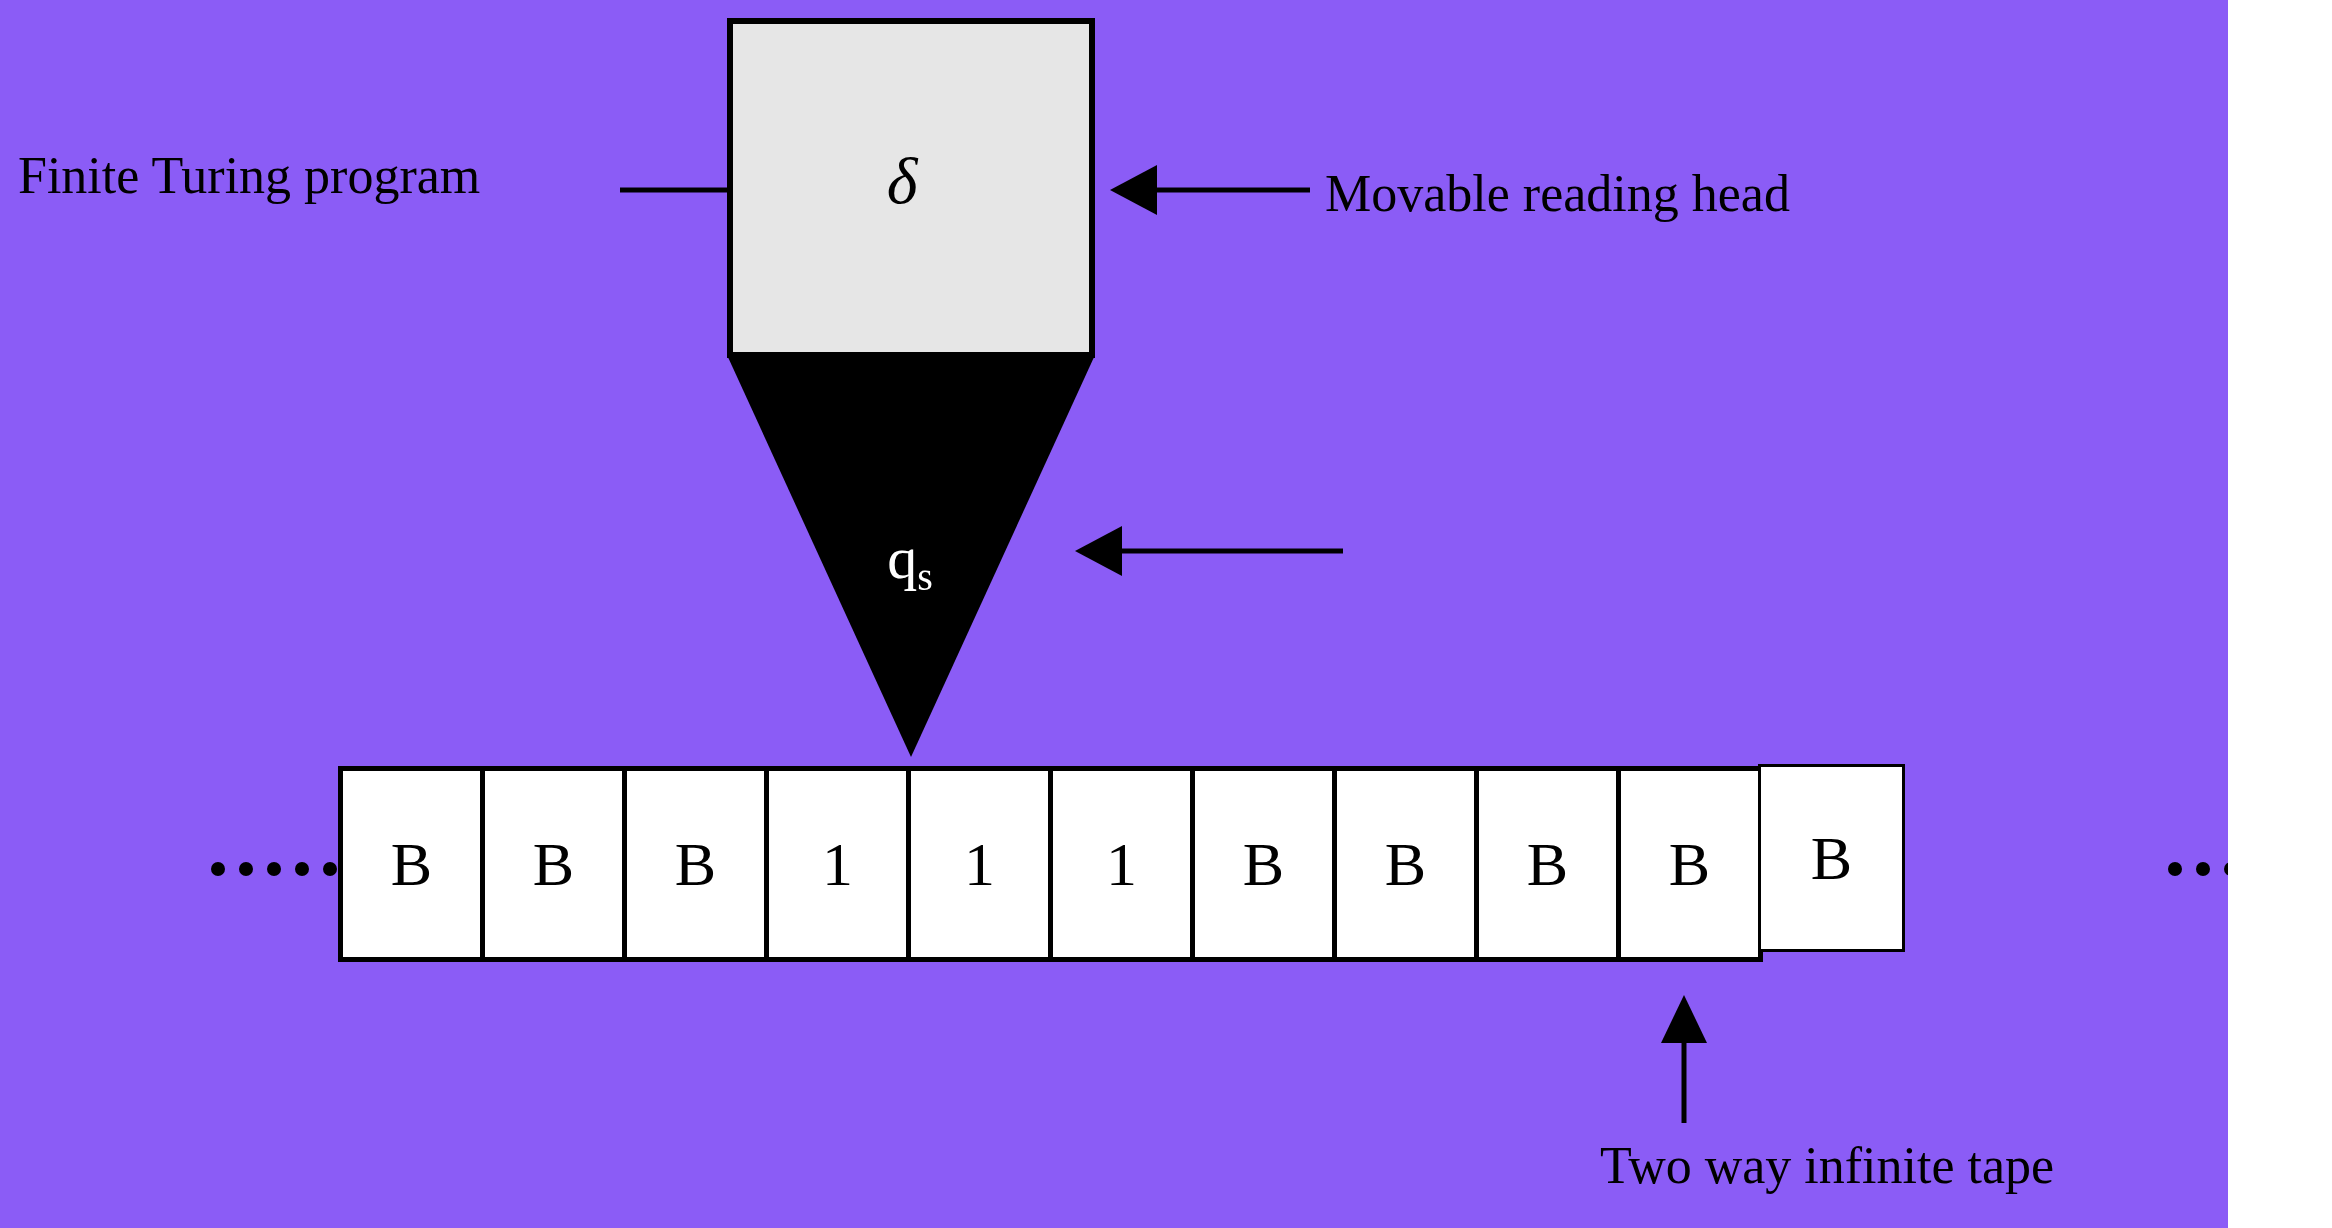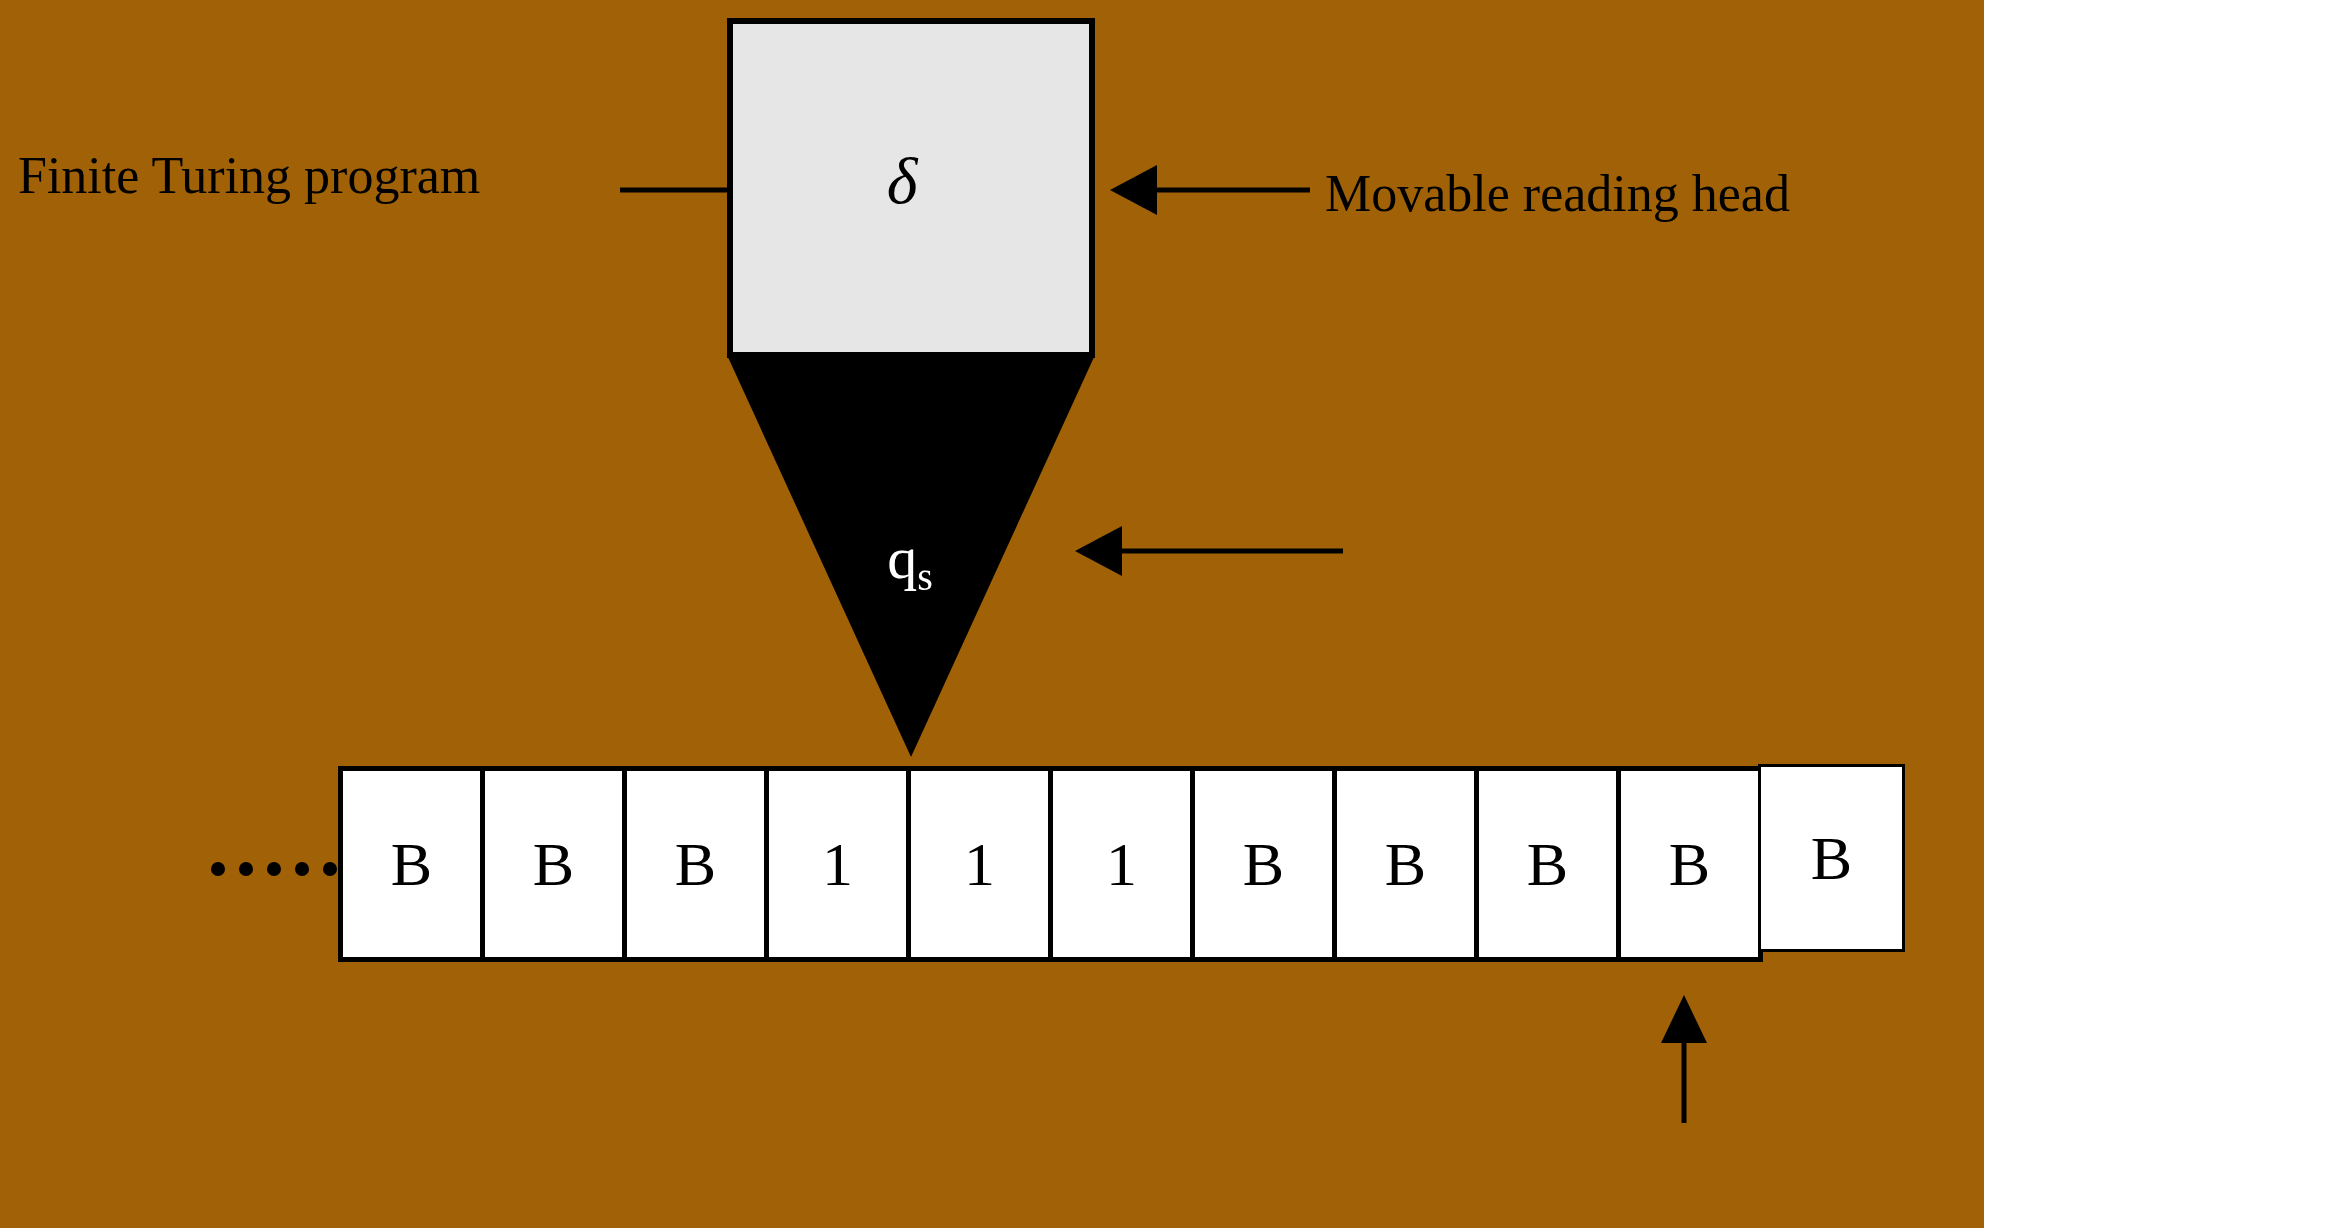--- a/index.html
+++ b/index.html
@@ -3,23 +3,23 @@
 <meta charset="utf-8">
 <title>Turing Machine Diagram</title>
 <style>
   html, body {
     margin: 0;
     padding: 0;
     background: #ffffff;
   }
   #stage {
     position: relative;
-    width: 1984px;
+    width: 2228px;
     height: 1228px;
-    background: #a16207;
+    background: #8b5cf6;
     overflow: hidden;
     font-family: "Liberation Serif", "DejaVu Serif", serif;
   }
 
   
   .label {
     position: absolute;
     color: #000000;
     font-family: "Liberation Serif", "DejaVu Serif", serif;
     font-size: 52px;
@@ -205,14 +205,15 @@
     <i></i>
     <i></i>
     <i></i>
     <i></i>
   </div>
 
   <svg class="connector" id="arrow-tape" width="60" height="130">
     <line x1="29" y1="128" x2="29" y2="40" stroke="#000000" stroke-width="5"></line>
     <polygon points="29,0 52,48 6,48" fill="#000000"></polygon>
   </svg>
+  <div class="label" id="label-infinite-tape">Two way infinite tape</div>
 
 </div>
 
 </body></html>

